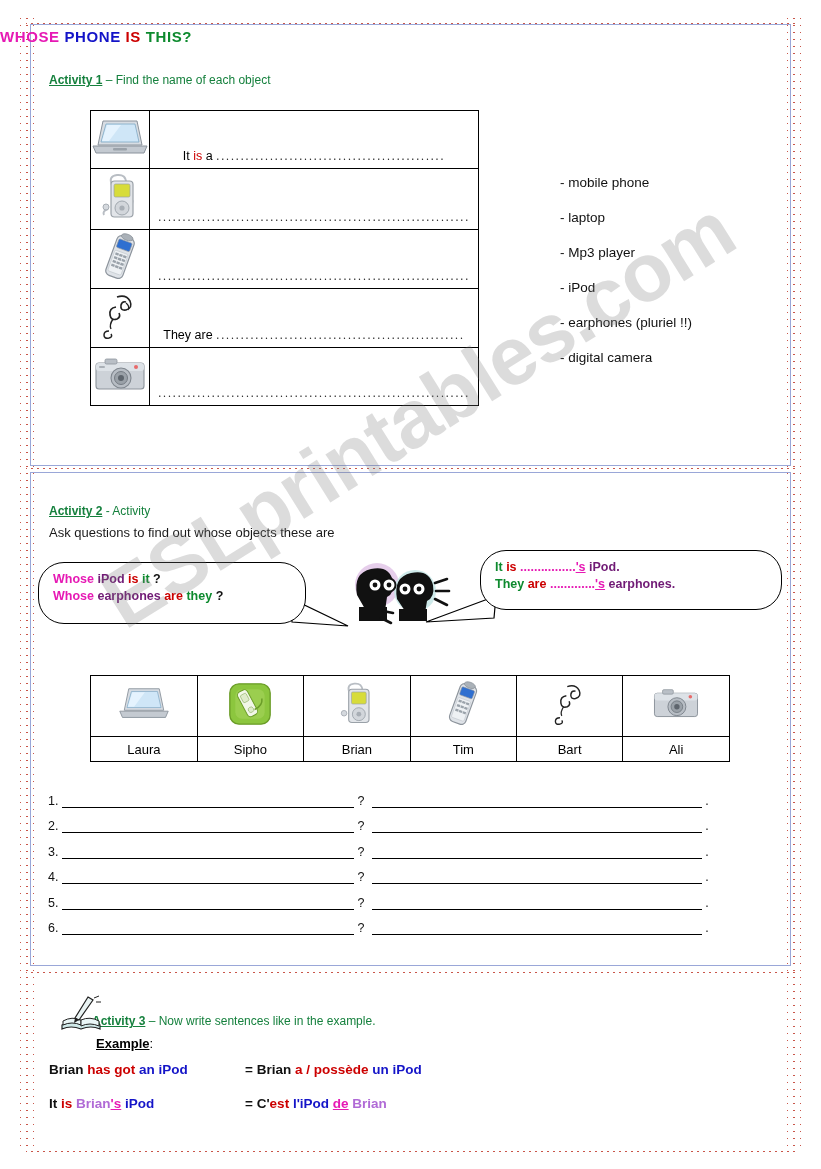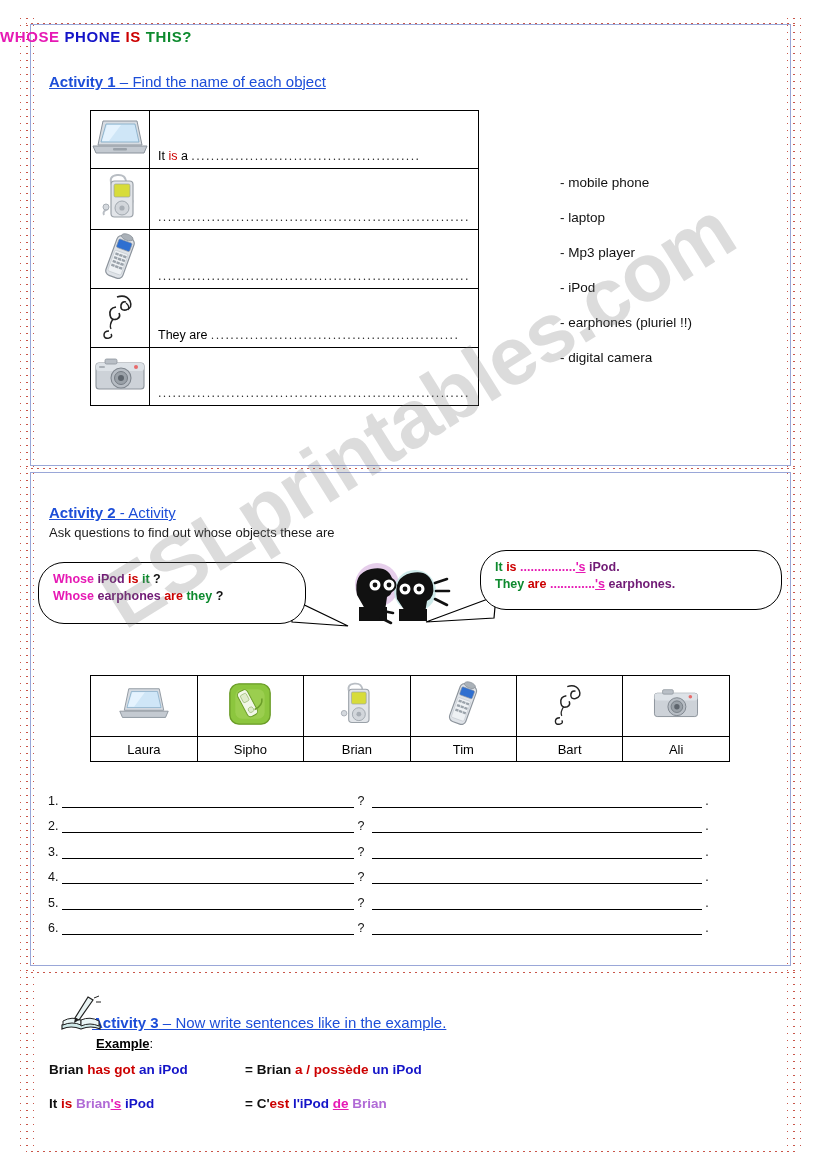--- a/index.html
+++ b/index.html
@@ -90,25 +90,24 @@
     letter-spacing: .6px;
     z-index: 20;
   }
   .t-whose { color: #e619b4; }
   .t-phone { color: #1414c8; }
   .t-is    { color: #cc0000; }
   .t-this  { color: #0d8a2e; }
 
   .act-head {
     position: absolute;
-    font-size: 15px;
-    color: #1d4ed8;
+    font-size: 12px;
+    color: #15803d;
     z-index: 20;
     white-space: nowrap;
-    text-decoration: underline;
   }
   .act-head b {
     text-decoration: underline;
     font-weight: bold;
   }
   .act-sub {
     position: absolute;
     font-size: 13px;
     color: #1a1a1a;
     z-index: 20;
@@ -123,20 +122,21 @@
     width: 357px;
     border-collapse: collapse;
     z-index: 20;
     background: #fff;
   }
   #a1-table td {
     border: 1px solid #000;
     height: 52px;
     vertical-align: bottom;
     padding: 0;
+    text-align: center;
   }
   #a1-table td.pic {
     width: 78px;
     text-align: center;
     vertical-align: middle;
     padding: 2px 0;
   }
   #a1-table td.ans {
     padding: 0 8px 5px 8px;
     font-size: 12.5px;

